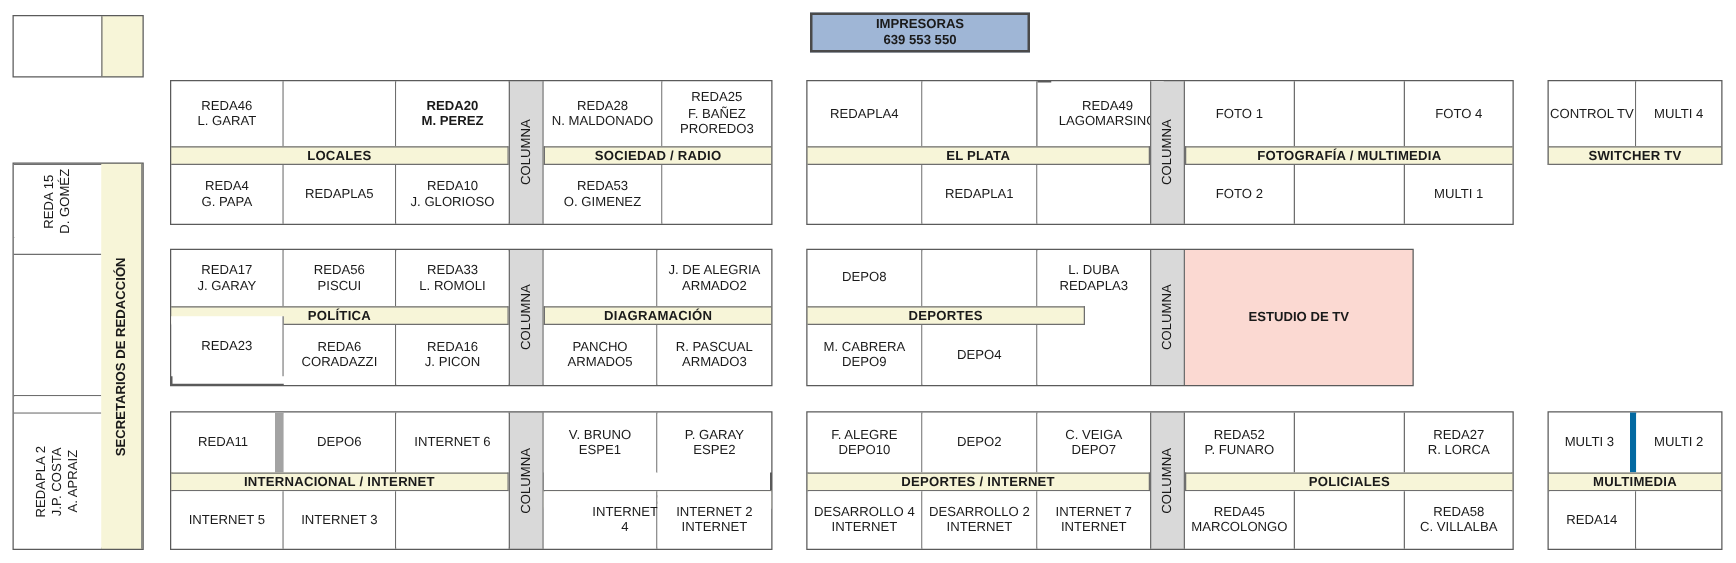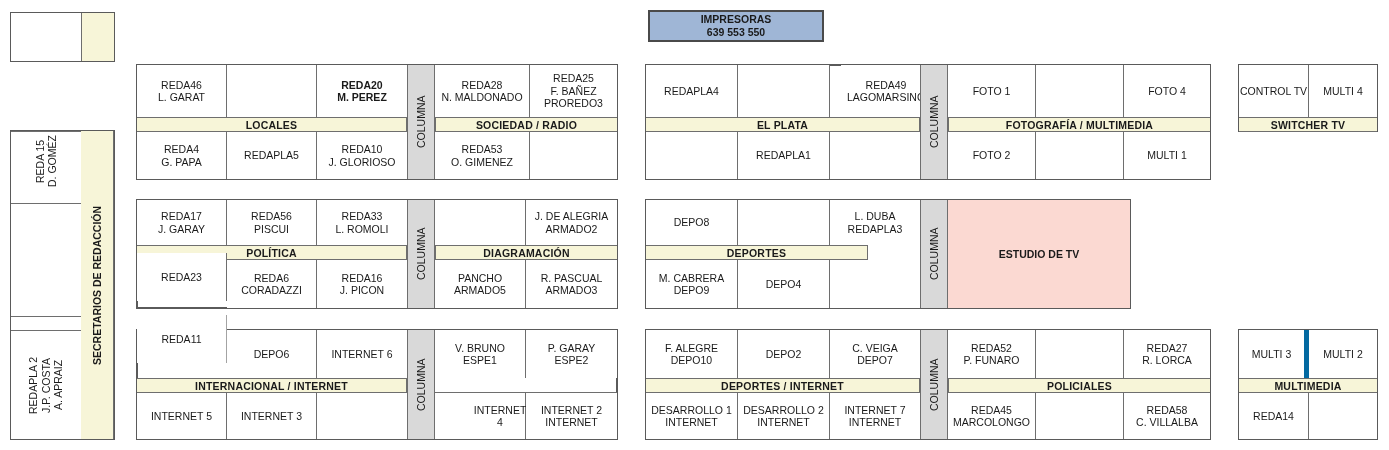--- a/index.html
+++ b/index.html
@@ -192,21 +192,21 @@
 DEPO9</div>
 <div class="abs cell" style="left:738px;top:260px;width:92px;height:48px;border:none;border-right:1px solid #6e6e6e;">DEPO4</div>
 <div class="abs cell" style="left:830px;top:260px;width:90px;height:48px;border:none;"></div>
 
 <div class="abs colstrip vert" style="left:920px;top:200px;width:28px;height:108px;border-top:none;border-bottom:none;">COLUMNA</div>
 
 <div class="abs studio" style="left:948px;top:200px;width:182px;height:108px;border:none;">ESTUDIO DE TV</div>
 
 <div class="abs outline" style="left:136px;top:329px;width:482px;height:111px;"></div>
 
-<div class="abs cell" style="left:137px;top:315px;width:90px;height:48px;border:none;border-right:1px solid #a3a3a3;">REDA11</div>
+<div class="abs cell" style="left:137px;top:330px;width:90px;height:48px;border:none;border-right:7px solid #a3a3a3;">REDA11</div>
 <div class="abs cell" style="left:227px;top:330px;width:90px;height:48px;border:none;border-right:1px solid #6e6e6e;">DEPO6</div>
 <div class="abs cell" style="left:317px;top:330px;width:90px;height:48px;border:none;">INTERNET 6</div>
 <div class="abs band" style="left:137px;top:378px;width:270px;height:15px;border-left:none;">INTERNACIONAL / INTERNET</div>
 <div class="abs cell" style="left:137px;top:393px;width:90px;height:46px;border:none;border-right:1px solid #6e6e6e;">INTERNET 5</div>
 <div class="abs cell" style="left:227px;top:393px;width:90px;height:46px;border:none;border-right:1px solid #6e6e6e;">INTERNET 3</div>
 <div class="abs cell" style="left:317px;top:393px;width:90px;height:46px;border:none;"></div>
 
 <div class="abs colstrip vert" style="left:407px;top:330px;width:28px;height:109px;border-top:none;border-bottom:none;">COLUMNA</div>
 
 <div class="abs cell" style="left:435px;top:330px;width:91px;height:48px;border:none;border-right:1px solid #6e6e6e;">V. BRUNO
@@ -219,21 +219,21 @@
 INTERNET</div>
 
 <div class="abs outline" style="left:645px;top:329px;width:566px;height:111px;"></div>
 
 <div class="abs cell" style="left:646px;top:330px;width:92px;height:48px;border:none;border-right:1px solid #6e6e6e;">F. ALEGRE
 DEPO10</div>
 <div class="abs cell" style="left:738px;top:330px;width:92px;height:48px;border:none;border-right:1px solid #6e6e6e;">DEPO2</div>
 <div class="abs cell" style="left:830px;top:330px;width:90px;height:48px;border:none;">C. VEIGA
 DEPO7</div>
 <div class="abs band" style="left:646px;top:378px;width:274px;height:15px;border-left:none;">DEPORTES / INTERNET</div>
-<div class="abs cell" style="left:646px;top:393px;width:92px;height:46px;border:none;border-right:1px solid #6e6e6e;">DESARROLLO 1
+<div class="abs cell" style="left:646px;top:393px;width:92px;height:46px;border:none;border-right:1px solid #6e6e6e;">DESARROLLO 4
 INTERNET</div>
 <div class="abs cell" style="left:738px;top:393px;width:92px;height:46px;border:none;border-right:1px solid #6e6e6e;">DESARROLLO 2
 INTERNET</div>
 <div class="abs cell" style="left:830px;top:393px;width:90px;height:46px;border:none;">INTERNET 7
 INTERNET</div>
 
 <div class="abs colstrip vert" style="left:920px;top:330px;width:28px;height:109px;border-top:none;border-bottom:none;">COLUMNA</div>
 
 <div class="abs cell" style="left:948px;top:330px;width:88px;height:48px;border:none;border-right:1px solid #6e6e6e;">REDA52
 P. FUNARO</div>

